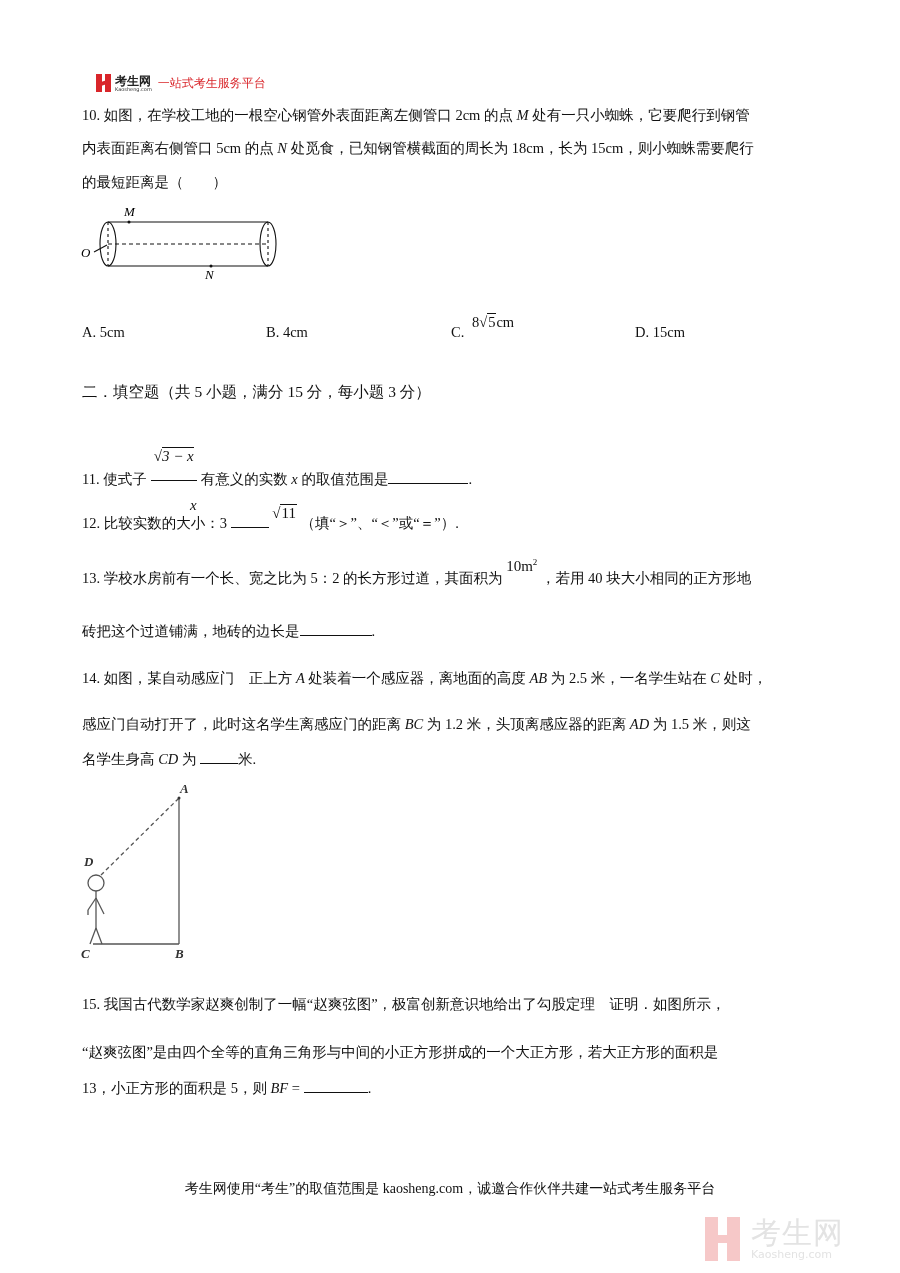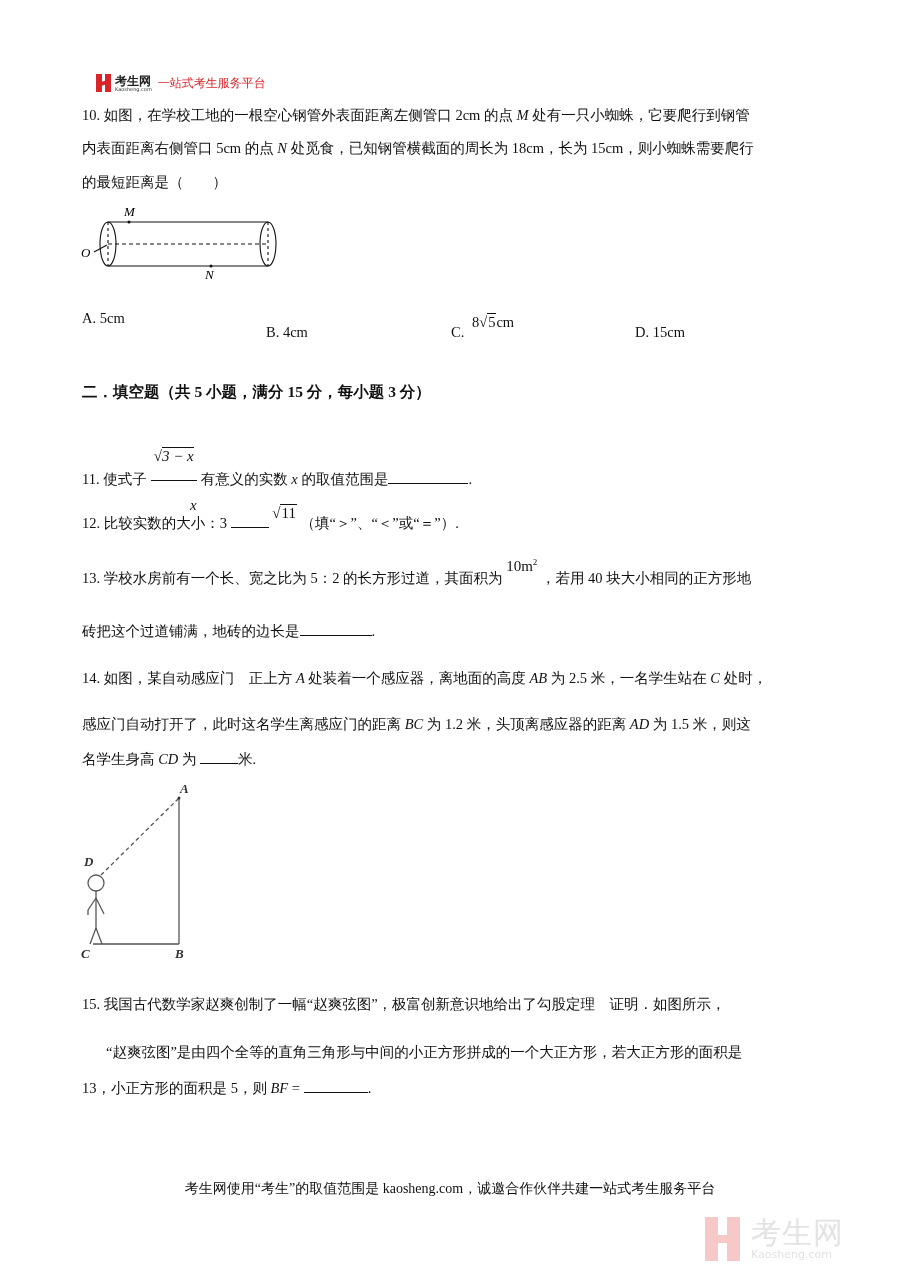--- a/index.html
+++ b/index.html
@@ -16,21 +16,21 @@
   .logo-text { display:flex; flex-direction:column; line-height:1; }
   .logo-cn { font-family:"DejaVu Sans",sans-serif; font-size:12px; color:#222; font-weight:bold; }
   .logo-en { font-family:"DejaVu Sans",sans-serif; font-size:5px; color:#333; }
   .logo-slogan { font-family:"DejaVu Sans",sans-serif; font-size:12px; color:#d9252a; margin-left:6px; }
   .blank { display:inline-block; border-bottom:1px solid #111; height:14px; vertical-align:baseline; }
   .frac { display:inline-block; vertical-align:middle; text-align:right; margin:0 4px; }
   .frac .num { display:block; border-bottom:1px solid #111; padding:0 3px; font-size:15px; }
   .frac .den { display:block; font-size:15px; font-style:italic; }
   .sqrt { display:inline-block; }
   .sqrt .rad { border-top:1px solid #111; padding:0 1px; }
-  .section-title { font-weight:bold; font-size:15.5px; }
+  .section-title { font-weight:normal; font-size:15.5px; }
   .footer-text { left:0; width:900px; text-align:center; top:1180px; font-size:14px; }
   .wm { right:40px; top:1210px; width:155px; height:58px; display:flex; align-items:center; }
   .wm .mark { width:36px; height:44px; position:relative; margin-right:10px; }
   .wm .mark div { position:absolute; background:#f6c8c8; }
   .wm .txt { display:flex; flex-direction:column; }
   .wm .cn { font-family:"DejaVu Sans",sans-serif; font-size:30px; color:#e3e3e3; line-height:1; letter-spacing:1px;}
   .wm .en { font-family:"DejaVu Sans",sans-serif; font-size:11px; color:#e3e3e3; }
 </style>
 </head>
 <body>
@@ -67,21 +67,21 @@
     <line x1="30" y1="44" x2="190" y2="44" stroke-dasharray="4,3"></line>
     <line x1="16" y1="52" x2="29" y2="45"></line>
   </g>
   <circle cx="51" cy="22" r="1.5" fill="#111"></circle>
   <circle cx="133" cy="66" r="1.5" fill="#111"></circle>
   <text x="46" y="16" font-size="13" font-style="italic" font-family="Liberation Serif, serif">M</text>
   <text x="127" y="79" font-size="13" font-style="italic" font-family="Liberation Serif, serif">N</text>
   <text x="3" y="57" font-size="13" font-style="italic" font-family="Liberation Serif, serif">O</text>
 </svg>
 
-<div class="line" style="top:308px;">
+<div class="line" style="top:322px;">
   <span>A.</span>&nbsp;<span>5cm</span>
 </div>
 <div class="line" style="top:322px; left:266px;">
   <span>B.</span>&nbsp;<span>4cm</span>
 </div>
 <div class="line" style="top:322px; left:451px;">
   <span>C.</span>
   <span style="position:relative; top:-10px; left:4px;"><span>8</span><span class="sqrt">√<span class="rad">5</span></span><span>cm</span></span>
 </div>
 <div class="line" style="top:322px; left:635px;">
@@ -133,21 +133,21 @@
     <line x1="24" y1="150" x2="30" y2="166"></line>
   </g>
   <circle cx="107" cy="20" r="1.5" fill="#333"></circle>
   <text x="108" y="15" font-size="13" font-weight="bold" font-style="italic" fill="#333" font-family="Liberation Serif, serif">A</text>
   <text x="12" y="88" font-size="13" font-weight="bold" font-style="italic" fill="#333" font-family="Liberation Serif, serif">D</text>
   <text x="9" y="180" font-size="13" font-weight="bold" font-style="italic" fill="#333" font-family="Liberation Serif, serif">C</text>
   <text x="103" y="180" font-size="13" font-weight="bold" font-style="italic" fill="#333" font-family="Liberation Serif, serif">B</text>
 </svg>
 
 <div class="line" style="top:994px;">15. 我国古代数学家赵爽创制了一幅“赵爽弦图”，极富创新意识地给出了勾股定理　证明．如图所示，</div>
-<div class="line" style="top:1042px;margin-left:24px;">“赵爽弦图”是由四个全等的直角三角形与中间的小正方形拼成的一个大正方形，若大正方形的面积是</div>
+<div class="line" style="top:1042px;">“赵爽弦图”是由四个全等的直角三角形与中间的小正方形拼成的一个大正方形，若大正方形的面积是</div>
 <div class="line" style="top:1078px;">
   <span>13，小正方形的面积是 5，则 </span><span class="it">BF</span><span> = </span><span class="blank" style="width:64px;"></span><span>.</span>
 </div>
 
 <div class="abs footer-text">考生网使用“考生”的取值范围是 kaosheng.com，诚邀合作伙伴共建一站式考生服务平台</div>
 
 <div class="abs wm">
   <div class="mark">
     <div style="left:0; top:0; width:13px; height:44px;"></div>
     <div style="left:22px; top:0; width:13px; height:44px;"></div>

